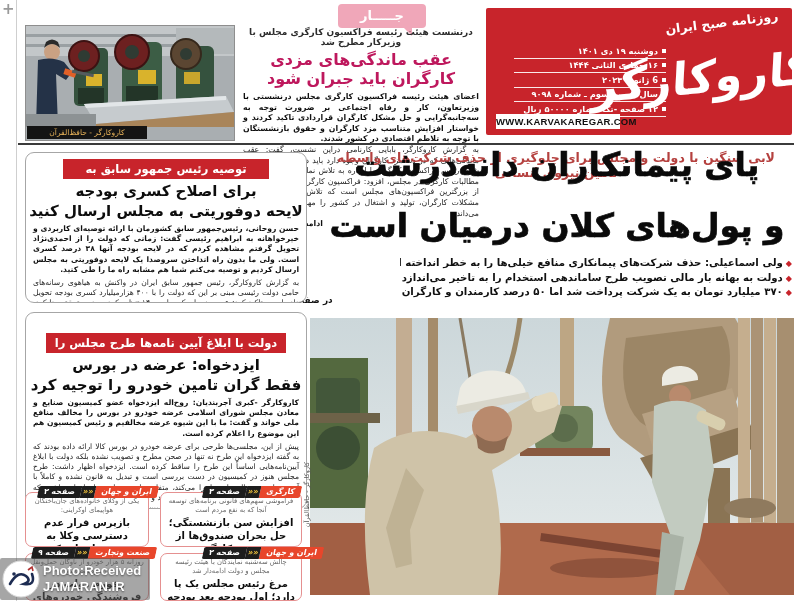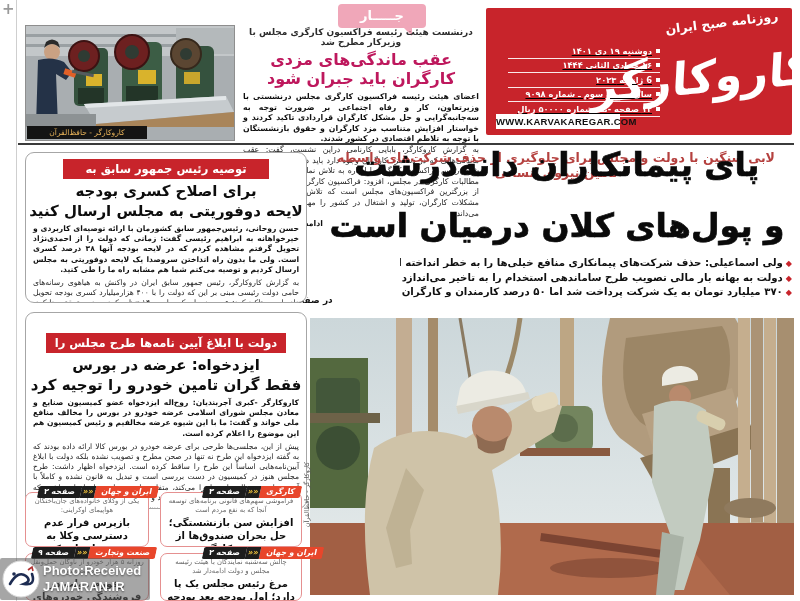--- a/index.html
+++ b/index.html
@@ -18,21 +18,21 @@
   
   .jar{left:338px;top:4px;width:88px;height:24px;background:#f0a7b9;border-radius:4px;
        color:#fff;font-weight:bold;font-size:13px;text-align:center;line-height:24px;}
   .jar-tail{left:404px;top:28px;width:0;height:0;border-left:8px solid transparent;border-top:8px solid #f0a7b9;}
   
   .masthead{left:486px;top:8px;width:306px;height:127px;background:var(--red);border-radius:2px;}
   .tagline{position:absolute;right:14px;top:7px;color:#fff;font-size:12.5px;font-weight:bold;
            transform:rotate(-7deg);white-space:nowrap;}
   .nameplate{position:absolute;right:4px;top:30px;width:196px;text-align:center;color:#fff;
              font-size:45px;font-weight:bold;transform:rotate(-5deg) skewX(-8deg);line-height:82px;white-space:nowrap;}
-  .dates{position:absolute;left:22px;top:36px;width:152px;direction:rtl;text-decoration:underline;}
+  .dates{position:absolute;left:28px;top:36px;width:152px;direction:rtl;}
   .date-row{display:flex;align-items:center;gap:4px;border-bottom:1px solid rgba(255,255,255,.9);
             color:#fff;font-size:8.3px;font-weight:bold;height:13.5px;white-space:nowrap;overflow:hidden;}
   .sq{width:4px;height:4px;background:#fff;flex:0 0 auto;}
   .webbox{position:absolute;left:10px;top:106px;width:124px;height:15px;background:#fff;color:#111;
           font-size:9.5px;font-weight:bold;text-align:center;line-height:15px;
           font-family:"Liberation Sans",sans-serif;letter-spacing:.3px;}
   
   .photo1{left:25px;top:25px;width:210px;height:116px;border:1px solid #8e8e8e;box-sizing:border-box;background:#a9aeb1;}
   .photo1 svg{display:block;}
   .photo1-cap{position:absolute;left:1px;bottom:1px;width:120px;height:13px;background:#141414;

